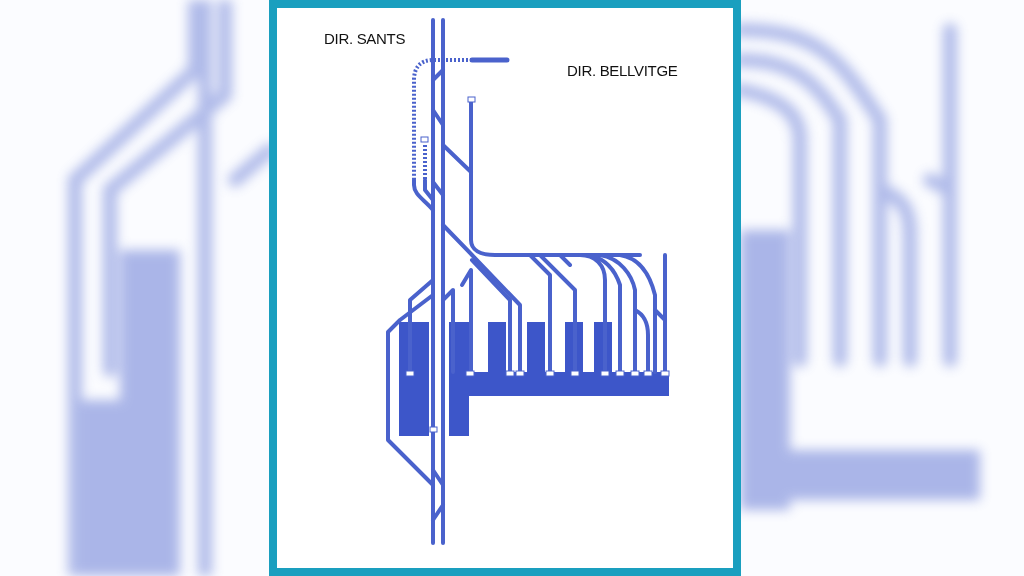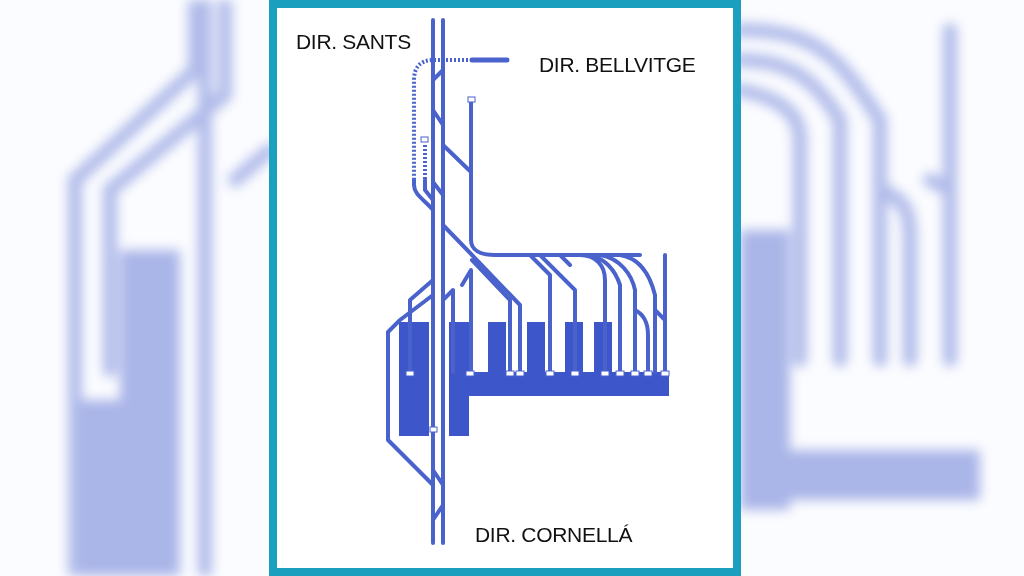--- a/index.html
+++ b/index.html
@@ -12,22 +12,23 @@
       position: absolute; left: 0; top: 0; width: 1024px; height: 576px;
       filter: blur(6px); opacity: 0.42;
     }
     .frame {
       position: absolute; left: 269px; top: 0px; width: 472px; height: 576px;
       box-sizing: border-box; border: 8px solid #1a9fbf; border-bottom-width: 8px;
       background: #ffffff; overflow: hidden;
     }
     .frame svg { position: absolute; left: -8px; top: -8px; }
     .label {
-      position: absolute; font-size: 21px; color: #111; letter-spacing: -0.3px;
+      position: absolute; font-size: 15px; color: #111; letter-spacing: -0.3px;
       white-space: nowrap;
+      margin-left: 28px;
     }
   </style>
 </head>
 <body>
 
 <svg class="bg-blur" viewBox="0 0 1024 576" xmlns="http://www.w3.org/2000/svg">
   <g fill="none" stroke="#4a62cc" stroke-width="14" stroke-linecap="round">
     <path d="M195 0 L195 70 L75 180 L75 576"></path>
     <path d="M225 0 L225 95 L110 190 L110 370"></path>
     <path d="M205 0 L205 576"></path>
@@ -117,15 +118,14 @@
       <rect x="571" y="371" width="8" height="5"></rect>
       <rect x="601" y="371" width="8" height="5"></rect>
       <rect x="616" y="371" width="8" height="5"></rect>
       <rect x="631" y="371" width="8" height="5"></rect>
       <rect x="644" y="371" width="8" height="5"></rect>
       <rect x="661" y="371" width="8" height="5"></rect>
     </g>
   </svg>
 
   <div class="label" style="left:19px; top:22px;">DIR. SANTS</div>
-  <div class="label" style="left:262px; top:45px;">DIR. BELLVITGE</div>
-  <div class="label" style="left:198px; top:515px;">DIR. CORNELLÁ</div>
+  <div class="label" style="left:262px; top:54px;">DIR. BELLVITGE</div>
 </div>
 
 </body></html>

